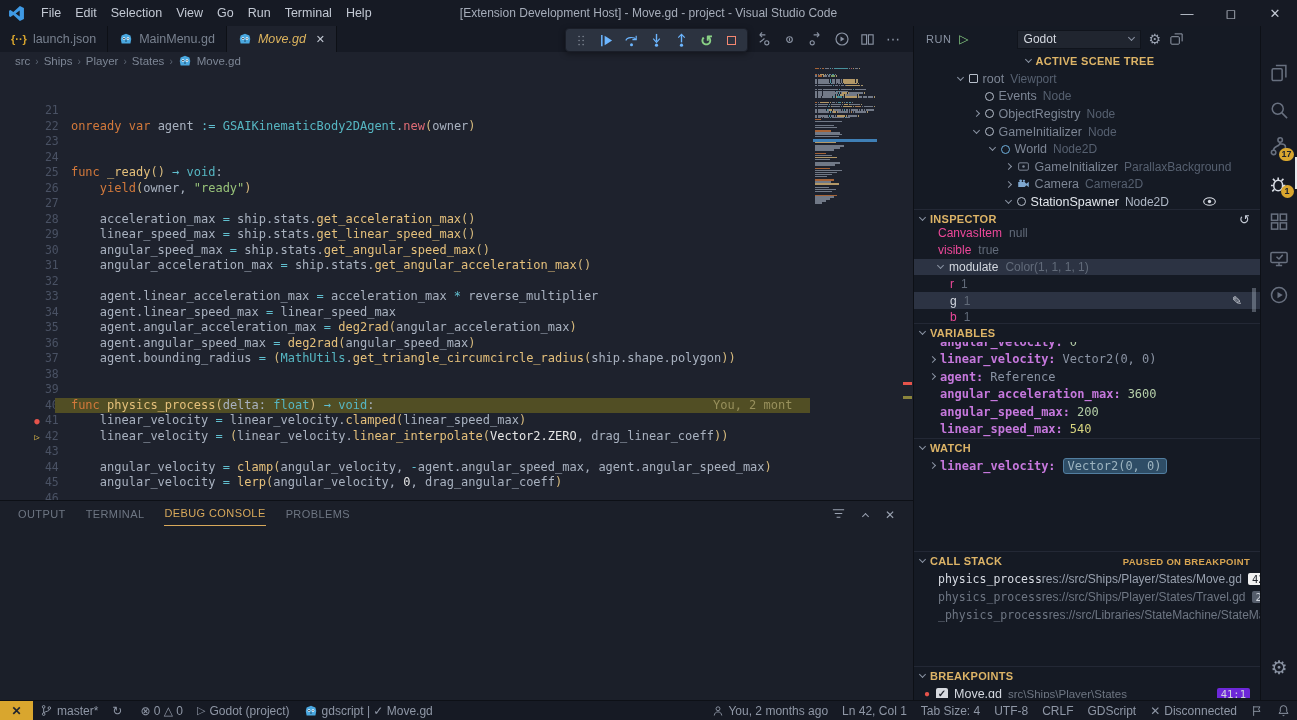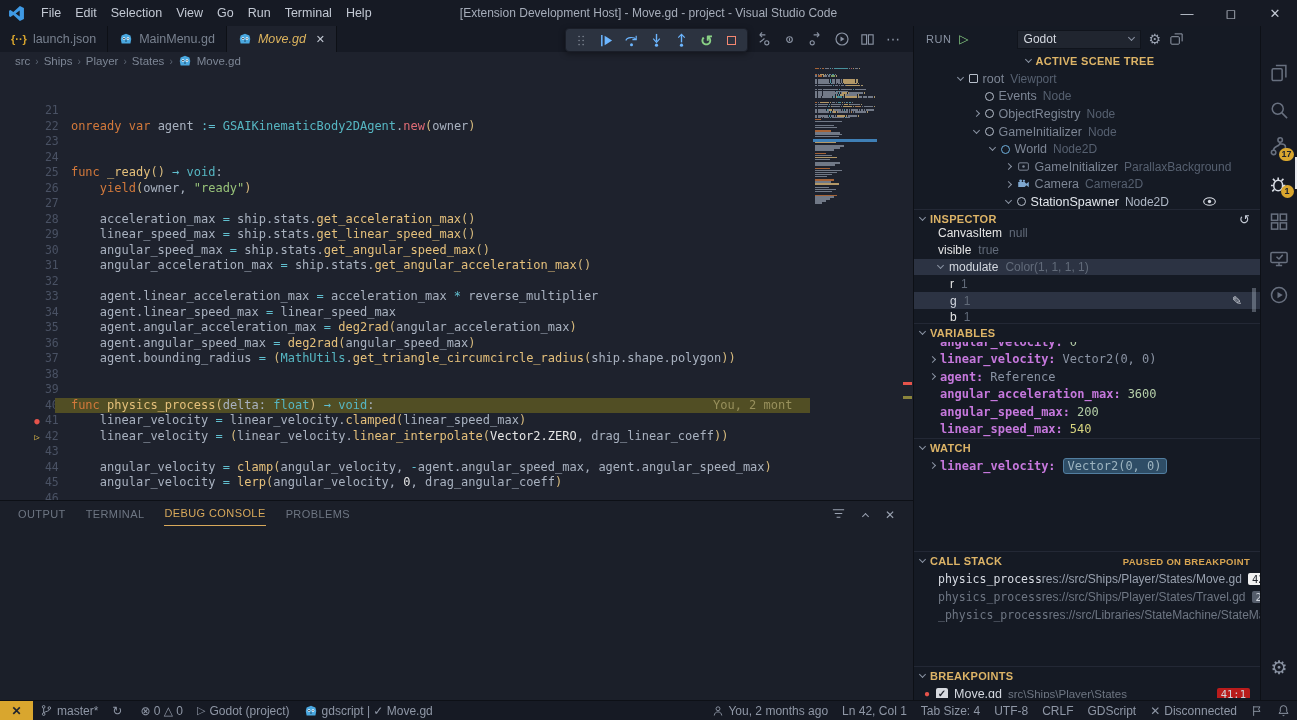--- a/index.html
+++ b/index.html
@@ -67,21 +67,21 @@
   .trow .cz{width:16px;display:flex;justify-content:center;flex:none;}
   .trow .nico{margin-right:5px;flex:none;display:flex;}
   .trow .typ{color:#566070;margin-left:6px;font-size:12px;}
   .trow.sel{color:#e2e6ec;}
   .trow.sel .typ{color:#aeb7c5;}
   .circ{width:9px;height:9px;border:1.5px solid #b8c0cc;border-radius:50%;}
   .sq{width:9px;height:9px;border:1.5px solid #b8c0cc;border-radius:1px;}
   .trail{position:absolute;right:14px;color:#d8dce4;font-size:13px;}
   
   .irow{height:16.8px;display:flex;align-items:center;font-size:12px;position:relative;}
-  .irow .lbl{color:#e5e5e5;}
+  .irow .lbl{color:#ec4899;}
   .irow .val{color:#626b7a;margin-left:7px;}
   .irow.hl{background:#2c3343;}
   .irow.hl .lbl{color:#d3d8e0;}
   .pencil{position:absolute;right:18px;color:#d4d8e0;font-size:12px;}
   
   .vrow{height:17.5px;display:flex;align-items:center;font-family:"DejaVu Sans Mono",monospace;font-size:12px;padding-left:10px;}
   .vname{color:#c678dd;font-weight:bold;}
   .vval{margin-left:7px;}
   .vrow .cz{width:16px;display:flex;justify-content:center;}
   .wchip{background:#2e4d66;border:1px solid #527ea0;border-radius:3px;padding:0 4px;color:#9db4c0;}
@@ -90,21 +90,21 @@
   .csname{color:#6e7683;}
   .csrow.top .csname{color:#d8dce4;}
   .cspath{margin-left:auto;color:#6e7683;font-family:"Liberation Sans",sans-serif;font-size:12px;}
   .csrow.top .cspath{color:#98a0ae;}
   .csloc{margin-left:6px;font-size:10.5px;padding:0 4px;border-radius:2px;background:#555d6b;color:#cfd4dc;font-family:"DejaVu Sans Mono",monospace;}
   .csrow.top .csloc{background:#f2f2f2;color:#23272f;}
   .paused{position:absolute;right:10px;font-size:9.5px;font-weight:bold;color:#d8a552;letter-spacing:.3px;}
   
   .bprow{height:17px;display:flex;align-items:center;gap:6px;padding:0 10px;font-size:12.5px;color:#d4d8e0;}
   .bprow .pth{color:#6e7683;font-size:11.5px;}
-  .bprow .loc{margin-left:auto;font-size:10.5px;background:#b91c1c;color:#cfd4dc;padding:0 4px;border-radius:2px;font-family:"DejaVu Sans Mono",monospace;}
+  .bprow .loc{margin-left:auto;font-size:10.5px;background:#6d28d9;color:#cfd4dc;padding:0 4px;border-radius:2px;font-family:"DejaVu Sans Mono",monospace;}
   .cbx{width:12px;height:12px;background:#d7dae0;border-radius:2px;color:#20242e;font-size:10px;line-height:12px;text-align:center;font-weight:bold;}
   
   #activity{position:absolute;left:1260px;top:26px;width:37px;height:674px;background:#161a24;border-left:1px solid #0d1016;display:flex;flex-direction:column;align-items:center;}
   .act{width:37px;height:37px;display:flex;align-items:center;justify-content:center;color:#68707f;position:relative;}
   .act.on{color:#d8dce4;}
   .abadge{position:absolute;right:4px;bottom:4px;background:#d9a62e;color:#20242e;font-size:9px;font-weight:bold;border-radius:7px;min-width:13px;height:13px;line-height:13px;text-align:center;padding:0 2px;}
   #act-indicator{position:absolute;left:1295px;top:157px;width:2px;height:32px;background:#e7e9ee;z-index:5;}
   #act-gear{margin-top:auto;margin-bottom:14px;font-size:19px;color:#8a93a3;}
   
   #statusbar{position:absolute;left:0;top:700px;width:1297px;height:20px;background:#161a24;border-top:1px solid #0d1016;display:flex;align-items:center;font-size:12px;color:#8f97a6;z-index:30;}

